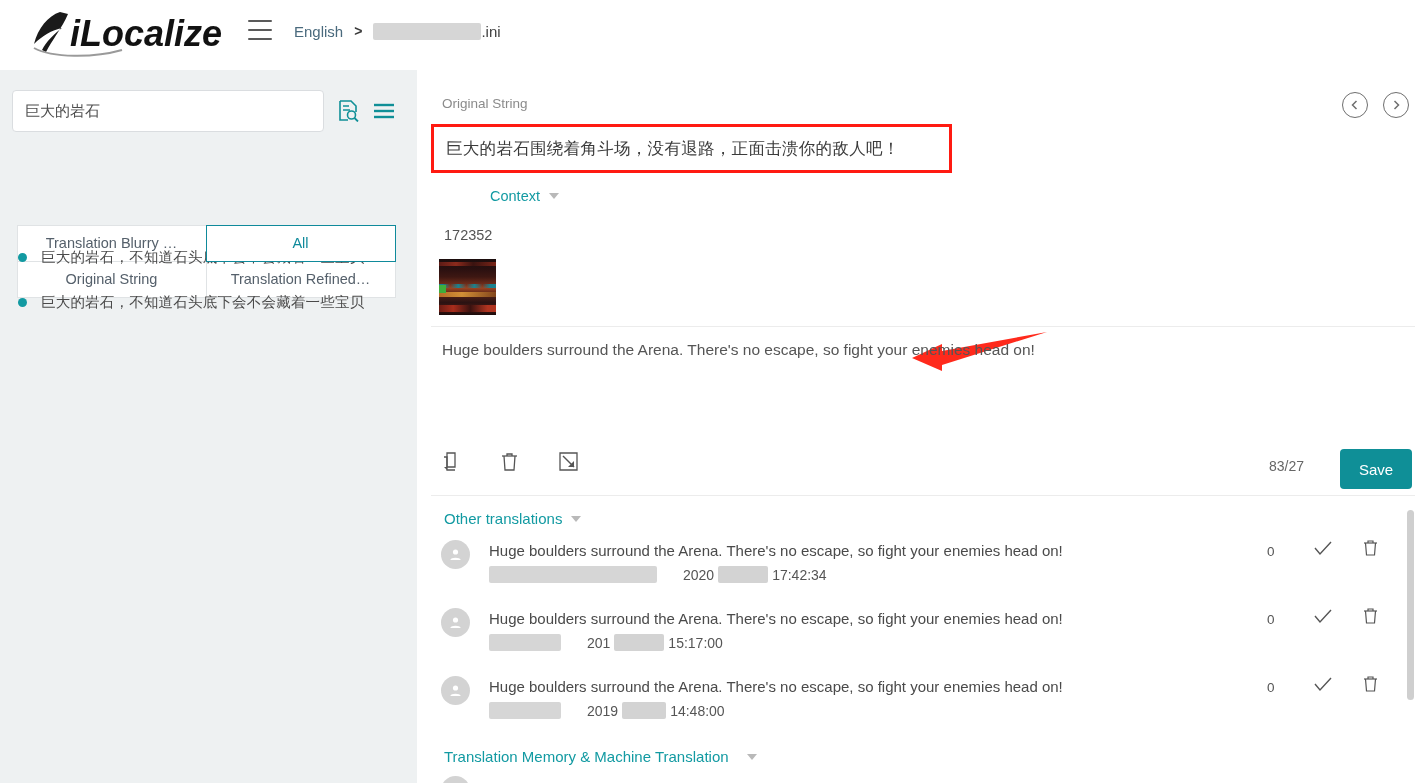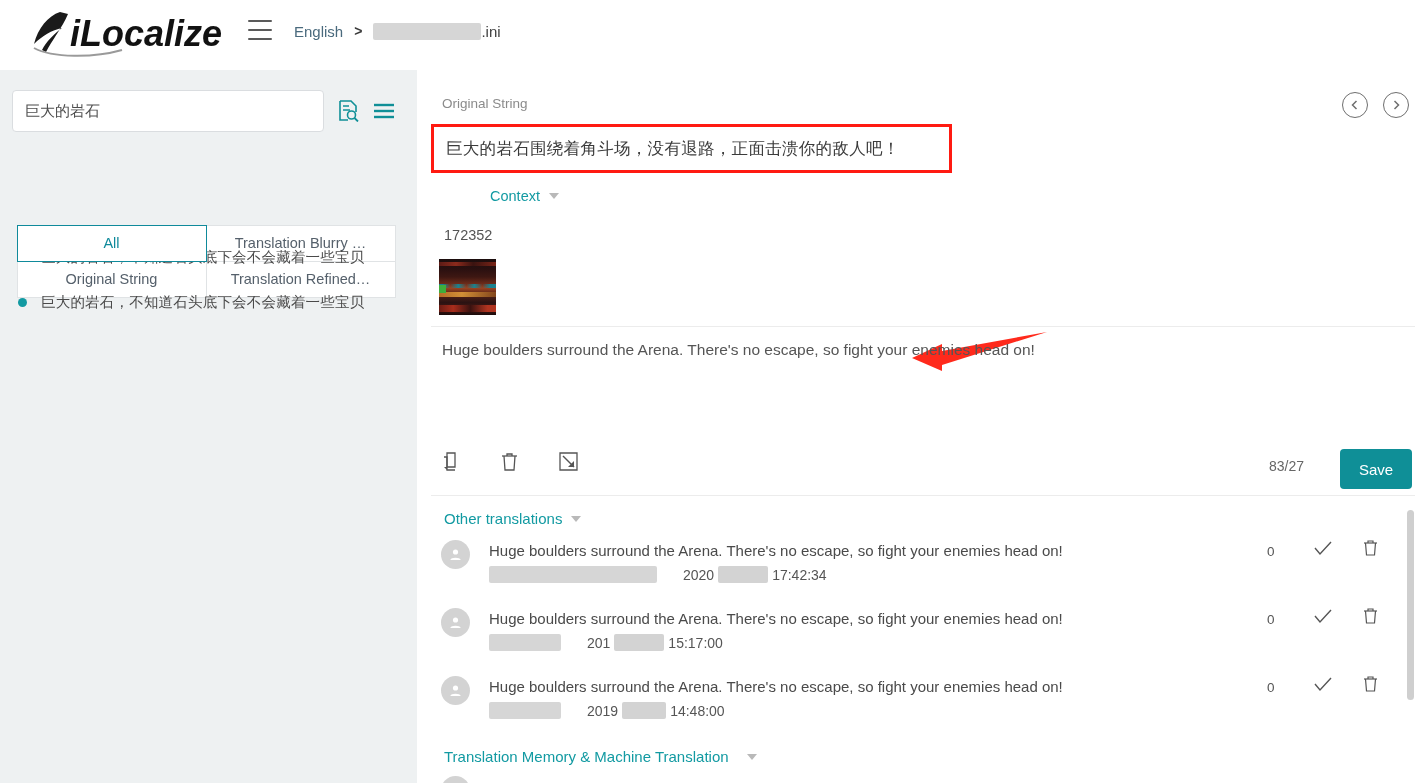--- a/index.html
+++ b/index.html
@@ -216,25 +216,25 @@
       <span class="icon-btn">
         <svg width="22" height="18" viewBox="0 0 22 18">
           <line x1="1" y1="3" x2="21" y2="3" stroke="#0f8f97" stroke-width="2.4"></line>
           <line x1="1" y1="9" x2="21" y2="9" stroke="#0f8f97" stroke-width="2.4"></line>
           <line x1="1" y1="15" x2="21" y2="15" stroke="#0f8f97" stroke-width="2.4"></line>
         </svg>
       </span>
     </div>
 
     <div class="filters">
+      <div class="filter-btn">
+        <span>Translation Blurry …</span>
+      </div>
       <div class="filter-btn active">
         <span>All</span>
-      </div>
-      <div class="filter-btn">
-        <span>Translation Blurry …</span>
       </div>
       <div class="filter-btn">
         <span>Original String</span>
       </div>
       <div class="filter-btn">
         <span>Translation Refined…</span>
       </div>
     </div>
 
     <div class="str-list">

